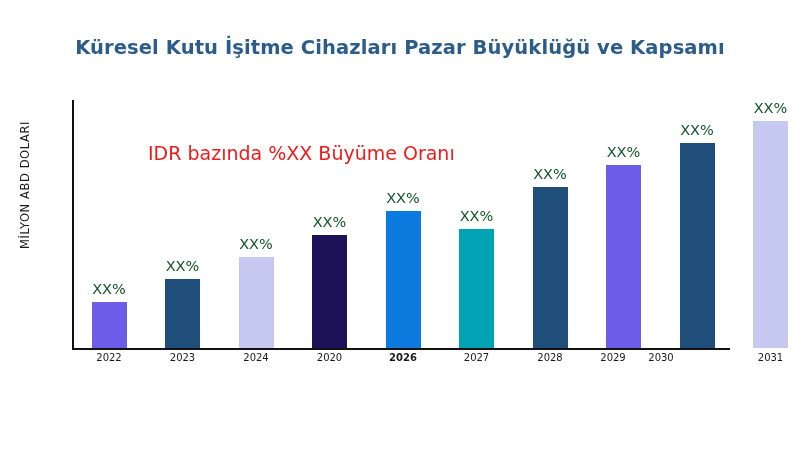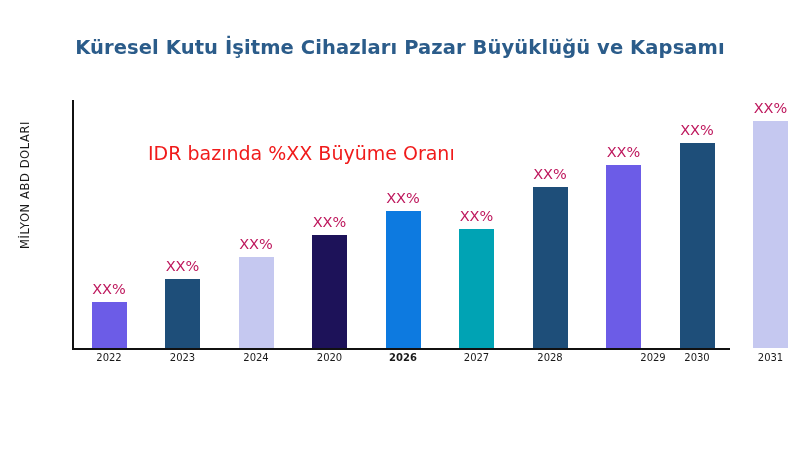--- a/index.html
+++ b/index.html
@@ -92,21 +92,21 @@
     width: 100%;
     display: block;
   }
   .bar-label {
     position: absolute;
     left: 50%;
     transform: translateX(-50%);
     bottom: 100%;
     margin-bottom: 5px;
     font-size: 14.5px;
-    color: #be185d;
+    color: #14532d;
     white-space: nowrap;
     margin-top: 48px;
   }
 
   
   .xtick {
     position: absolute;
     top: 352px;
     width: 70px;
     text-align: center;
@@ -194,16 +194,16 @@
   <div class="annotation">IDR bazında %XX Büyüme Oranı</div>
 
 
 <div class="xtick" style="left: 74px;">2022</div>
     <div class="xtick" style="left: 147.5px;">2023</div>
     <div class="xtick" style="left: 221px;">2024</div>
     <div class="xtick" style="left: 294.5px;">2020</div>
     <div class="xtick" style="left: 368px; font-weight: bold;">2026</div>
     <div class="xtick" style="left: 441.5px;">2027</div>
     <div class="xtick" style="left: 515px;">2028</div>
-    <div class="xtick" style="left: 618px;">2029</div>
-    <div class="xtick" style="left: 662px;">2030</div>
+    <div class="xtick" style="left: 578px;">2029</div>
+    <div class="xtick" style="left: 626px;">2030</div>
     <div class="xtick" style="left: 735.5px;">2031</div>
   </div>
 
 </body></html>

